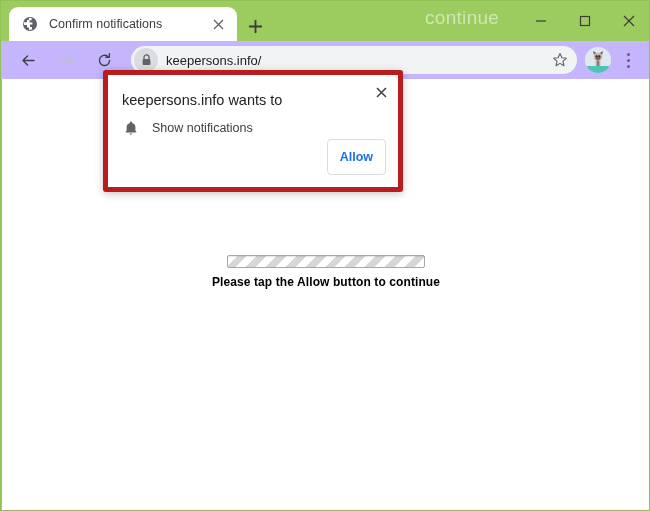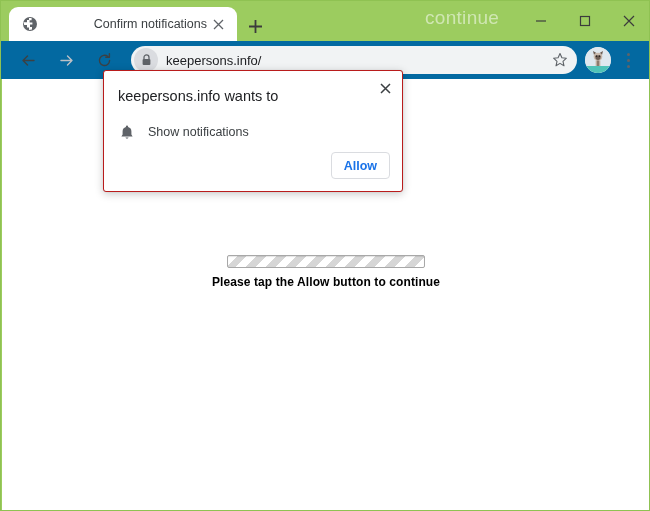--- a/index.html
+++ b/index.html
@@ -44,37 +44,36 @@
     display:flex; align-items:center;
   }
   .tab-favicon {
     margin-left:12px; width:17px; height:17px; flex:0 0 auto;
     display:flex; align-items:center; justify-content:center;
   }
   .tab-title {
     margin-left:11px; font-size:12.5px; color:#3c4043;
     white-space:nowrap; overflow:hidden; text-overflow:ellipsis;
     flex:1 1 auto;
-    text-align:right;
   }
   .tab-close {
     width:22px; height:22px; margin-right:8px; flex:0 0 auto;
     display:flex; align-items:center; justify-content:center;
     color:#5f6368; border-radius:50%;
   }
   .newtab {
     position:absolute; left:240px; top:11px; width:28px; height:28px;
     display:flex; align-items:center; justify-content:center;
     color:#3c3c3c; border-radius:50%;
   }
 
   
   .toolbar {
     position:absolute; left:0; top:40px; width:650px; height:38px;
-    background:#0369a1;
+    background:#c4b5fd;
     display:flex; align-items:center;
   }
   .navbtn {
     width:30px; height:30px; margin-left:8px; flex:0 0 auto;
     display:flex; align-items:center; justify-content:center;
     border-radius:50%;
   }
   .navbtn.first { margin-left:12px; }
   .navbtn svg { display:block; }
 
@@ -141,46 +140,46 @@
     position:absolute; left:0; top:196px; width:648px;
     text-align:center;
     font-size:12px; font-weight:bold; color:#000000;
     letter-spacing:0.1px;
   }
 
   
   .bubble {
     position:absolute; left:102px; top:69px; width:300px; height:122px;
     background:#ffffff;
-    border:1px solid #b91c1c;
+    border:5px solid #b91c1c;
     border-radius:3px;
     box-shadow:0 2px 8px rgba(0,0,0,0.22), 0 0 1px rgba(0,0,0,0.16);
     z-index:20;
   }
   .bubble-close {
     position:absolute; right:6px; top:6px; width:22px; height:22px;
     display:flex; align-items:center; justify-content:center;
     color:#3c4043; border-radius:50%;
   }
   .bubble-title {
     position:absolute; left:14px; top:17px;
     font-size:14.5px; color:#202124;
   }
   .bubble-row {
-    position:absolute; left:14px; top:52px;
+    position:absolute; left:14px; top:44px;
     display:flex; align-items:center; gap:12px;
   }
   .bell { width:18px; height:18px; display:flex; align-items:center; justify-content:center; }
   .bubble-perm { font-size:12.5px; color:#3c4043; }
   .bubble-actions {
     position:absolute; right:12px; bottom:12px;
     display:flex; gap:11px;
   }
   .btn {
-    min-width:59px; height:27px; padding:0 12px;
+    min-width:59px; height:36px; padding:0 12px;
     background:#ffffff;
     border:1px solid #dadce0;
     border-radius:4px;
     font-size:12.5px; font-weight:bold; color:#1a73e8;
     font-family:"Liberation Sans", sans-serif;
     display:flex; align-items:center; justify-content:center;
     cursor:pointer;
   }
 </style>
 </head>

